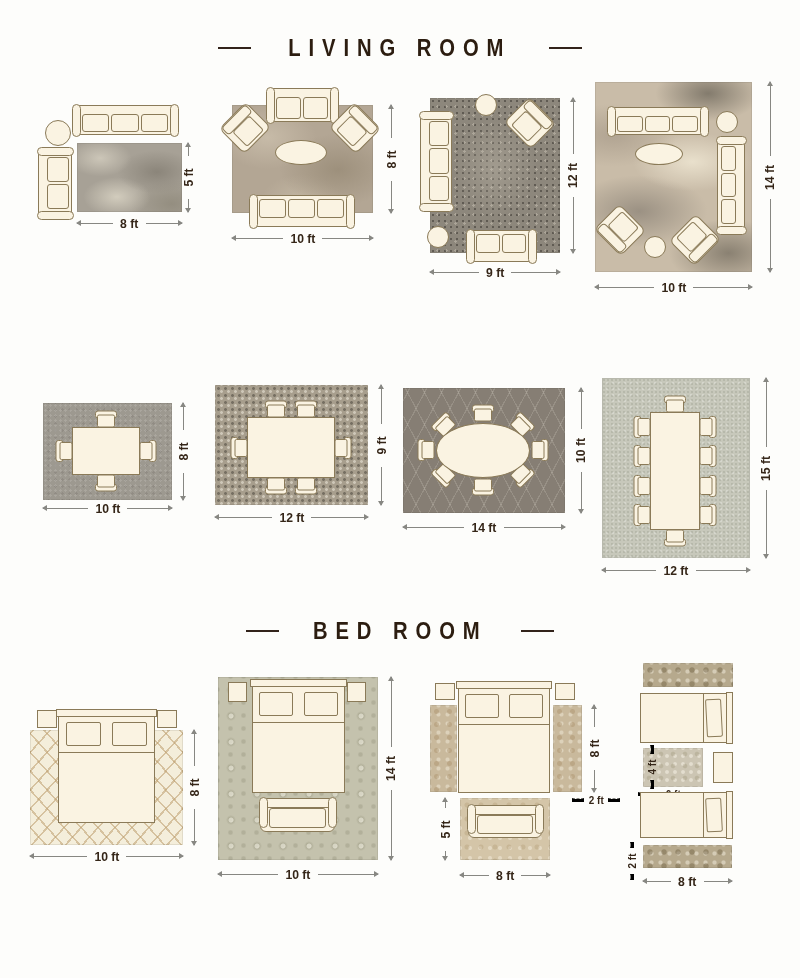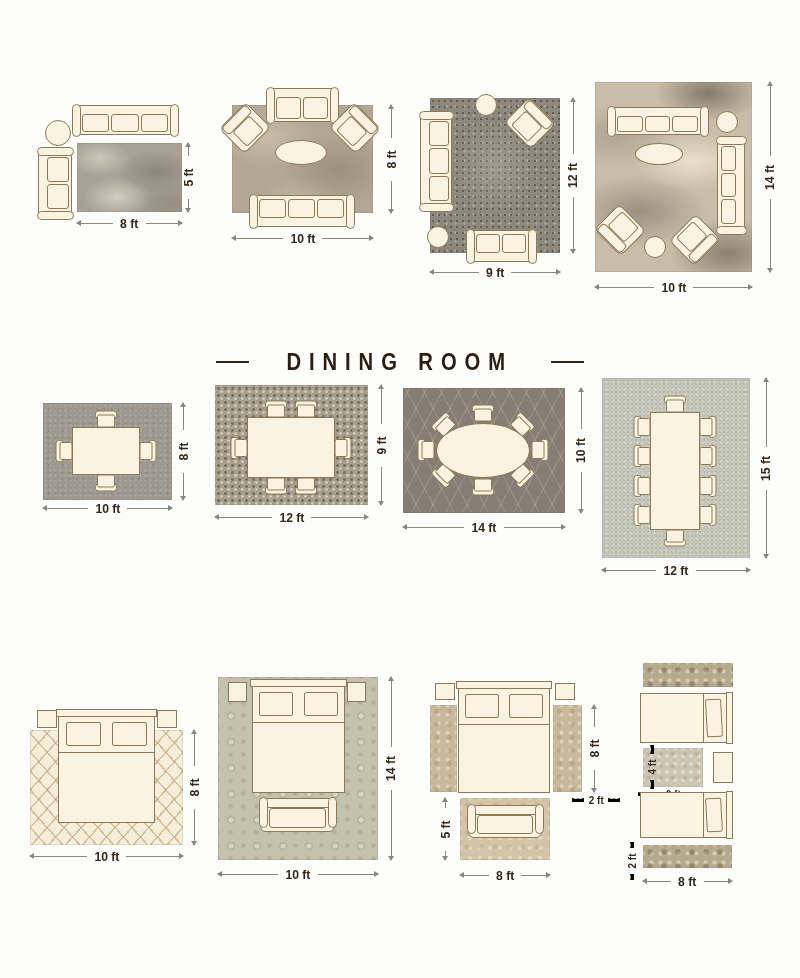--- a/index.html
+++ b/index.html
@@ -135,20 +135,25 @@
   .bench::before{content:"";position:absolute;left:4px;right:4px;top:0;height:8px;border-bottom:1.2px solid var(--ol);}
   .bench .arm{position:absolute;top:-2.5px;bottom:3px;width:9px;border:1.2px solid var(--ol);border-radius:5px;background:var(--fill);box-sizing:border-box;}
   .bench .arm.al{left:-2.5px;} .bench .arm.ar{right:-2.5px;}
   .bench .bcush{position:absolute;left:8px;right:8px;top:9px;bottom:3px;border:1.1px solid var(--ol);border-radius:3px;background:var(--fill);box-sizing:border-box;}
 </style>
 </head>
 <body>
 
 <div class="canvas">
 
+  <div class="sec-title" style="top:34px">
+    <span class="dash"></span>
+    <h2>LIVING ROOM</h2>
+    <span class="dash"></span>
+  </div>
 
   <div class="layout" style="left:30px;top:95px;width:200px;height:150px">
     <div class="rug rug-lr1" style="left:47px;top:48px;width:105px;height:69px"></div>
     <div class="fu sofa h bt" style="left:43px;top:10px;width:104px;height:30px">
       <span class="arm al"></span>
         <span class="arm ar"></span>
       <span class="cushions">
           <i></i>
           <i></i>
           <i></i>
@@ -273,25 +278,20 @@
         <b>10 ft</b>
         <span class="ln e"></span>
     </div>
     <div class="dv" style="left:172px;top:2px;height:190px">
       <span class="ln n"></span>
         <b>14 ft</b>
         <span class="ln s"></span>
     </div>
   </div>
 
-  <div class="sec-title" style="top:348px">
-    <span class="dash"></span>
-    <h2>DINING ROOM</h2>
-    <span class="dash"></span>
-  </div>
 
   <div class="layout" style="left:30px;top:395px;width:180px;height:130px">
     <div class="rug rug-dr1" style="left:13px;top:8px;width:129px;height:97px"></div>
     <div class="dchair" style="left:76px;top:24px;--r:0deg"></div>
     <div class="dchair" style="left:76px;top:88px;--r:180deg"></div>
     <div class="dchair" style="left:34px;top:56px;--r:-90deg"></div>
     <div class="dchair" style="left:118px;top:56px;--r:90deg"></div>
     <div class="fu" style="left:42px;top:32px;width:68px;height:48px"></div>
     <div class="dh" style="left:13px;top:106px;width:129px">
       <span class="ln w"></span>
@@ -367,20 +367,25 @@
         <b>12 ft</b>
         <span class="ln e"></span>
     </div>
     <div class="dv" style="left:163px;top:3px;height:180px">
       <span class="ln n"></span>
         <b>15 ft</b>
         <span class="ln s"></span>
     </div>
   </div>
 
+  <div class="sec-title" style="top:617px">
+    <span class="dash"></span>
+    <h2>BED ROOM</h2>
+    <span class="dash"></span>
+  </div>
 
   <div class="layout" style="left:20px;top:700px;width:195px;height:170px">
     <div class="fu" style="left:17px;top:10px;width:20px;height:18px"></div>
     <div class="fu" style="left:137px;top:10px;width:20px;height:18px"></div>
     <div class="rug rug-br1" style="left:10px;top:30px;width:153px;height:115px"></div>
     <div class="fu bed" style="left:38px;top:10px;width:97px;height:113px">
       <span class="hb"></span>
       <span class="pw p1"></span>
       <span class="pw p2"></span>
       <span class="fold"></span>

